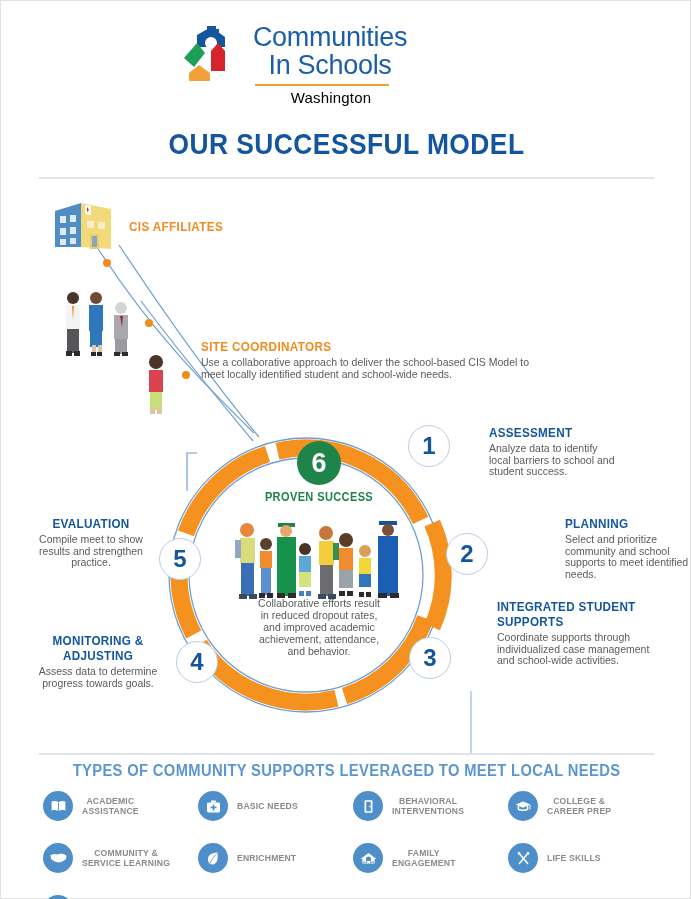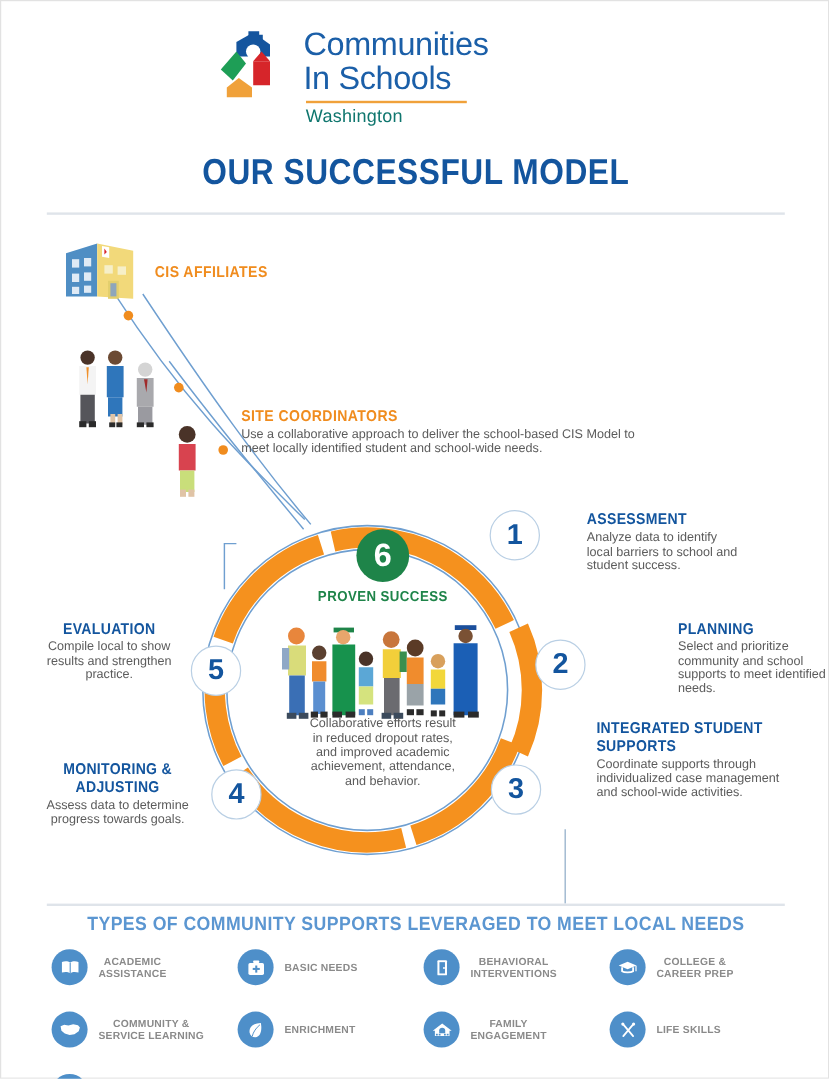--- a/index.html
+++ b/index.html
@@ -13,32 +13,32 @@
   #page{
     position:absolute;inset:0;
     border:1px solid #e2e2e2;
     box-sizing:border-box;
     background:#fff;
   }
 
   
   #logo-block{
     position:absolute;left:0;top:22px;width:586px;
-    display:flex;justify-content:center;align-items:flex-start;
+    display:flex;justify-content:center;align-items:flex-start;text-align:center;
   }
   .logo-mark{width:62px;height:72px;position:relative;margin-right:10px;}
   .logo-words{display:flex;flex-direction:column;}
   .logo-line1,.logo-line2{
     font-family:"Liberation Sans", sans-serif;
     font-size:27px;line-height:28px;color:#1b5fa8;font-weight:400;
     letter-spacing:-0.3px;
   }
   .logo-rule{height:2px;background:#f0a13a;width:134px;margin:5px 0 3px 2px;}
   .logo-sub{
-    font-size:15px;color:#0f766e;letter-spacing:0.2px;margin-left:2px;
+    font-size:15px;color:#000000;letter-spacing:0.2px;margin-left:2px;
   }
 
   #title{
     position:absolute;left:0;top:126px;width:691px;text-align:center;
     font-family:"Liberation Sans Narrow","Liberation Sans",sans-serif;
     font-size:30px;font-weight:bold;color:#13559e;
     letter-spacing:0.5px;
     transform:scaleX(0.88);
   }
   .hrule{
@@ -367,21 +367,21 @@
 individualized case management
 and school-wide activities.</div>
   </div>
   <div class="step" id="step-4">
     <div class="s-head">MONITORING &amp; ADJUSTING</div>
     <div class="s-body">Assess data to determine
 progress towards goals.</div>
   </div>
   <div class="step" id="step-5">
     <div class="s-head">EVALUATION</div>
-    <div class="s-body">Compile local to show
+    <div class="s-body">Compile meet to show
 results and strengthen
 practice.</div>
   </div>
 
   <div class="hrule" id="rule-bottom"></div>
   <div id="supports-title">TYPES OF COMMUNITY SUPPORTS LEVERAGED TO MEET LOCAL NEEDS</div>
 
   <div id="supports-grid">
 
     <div class="support">

